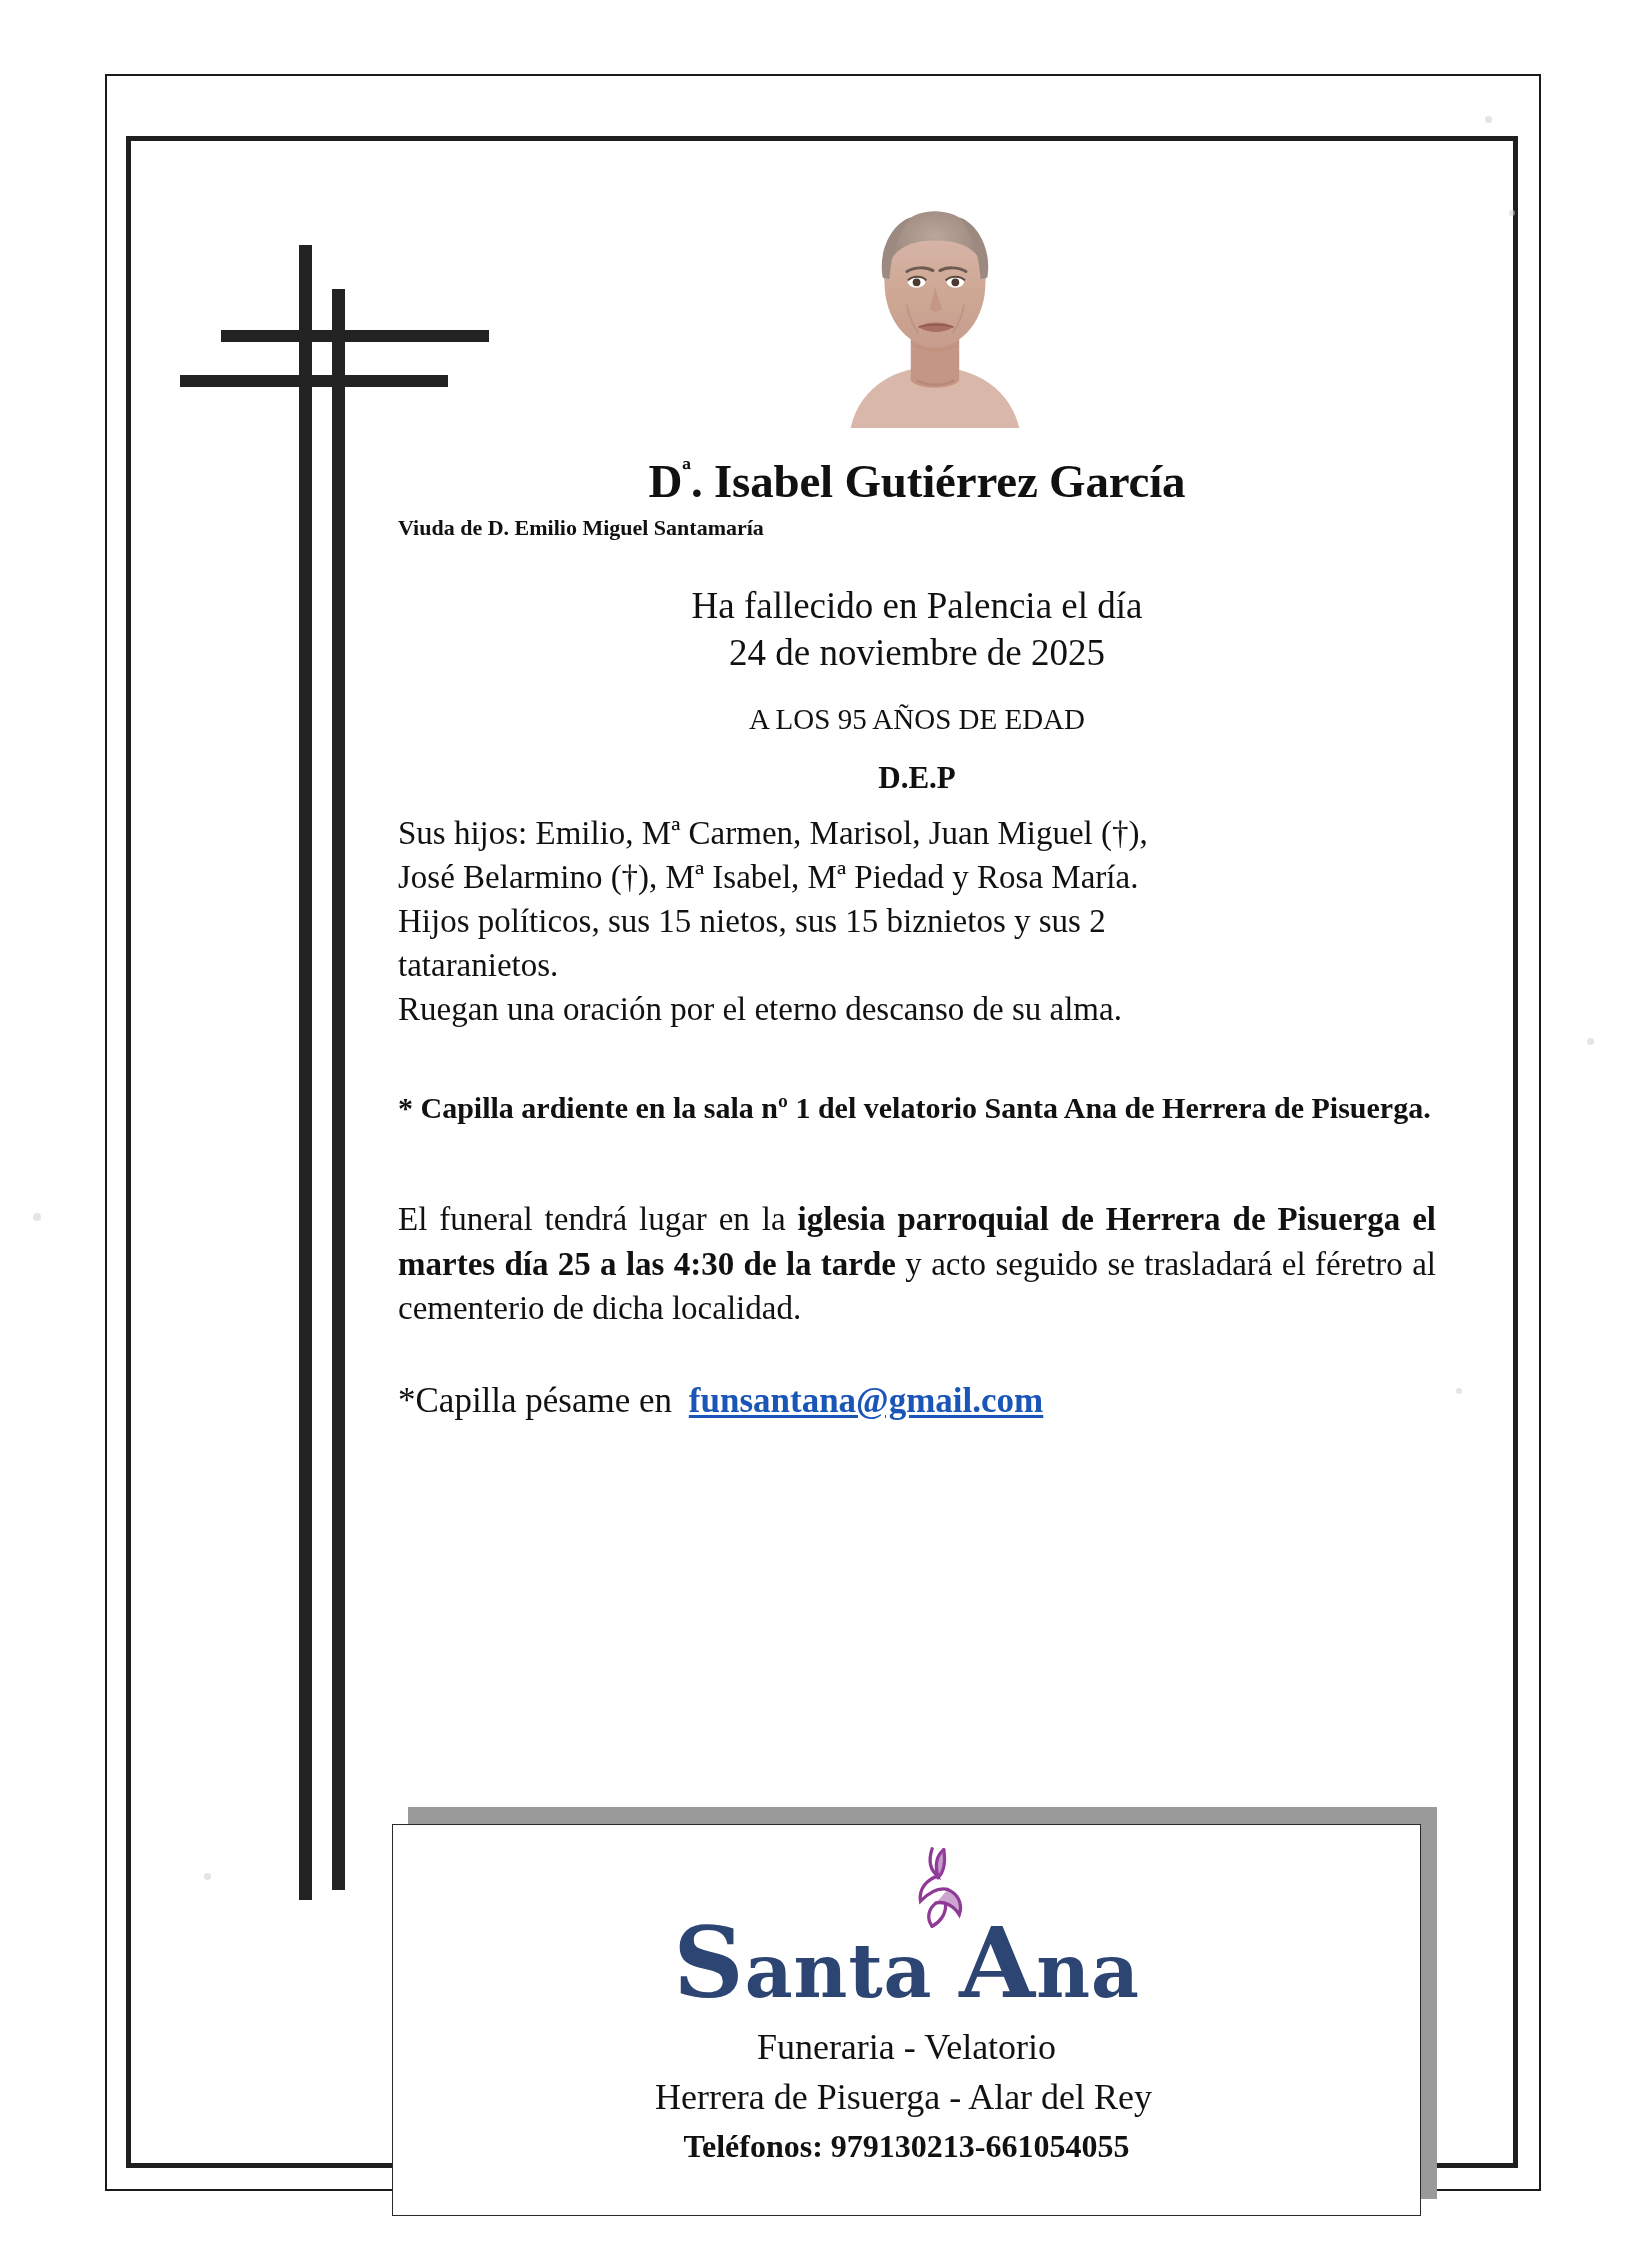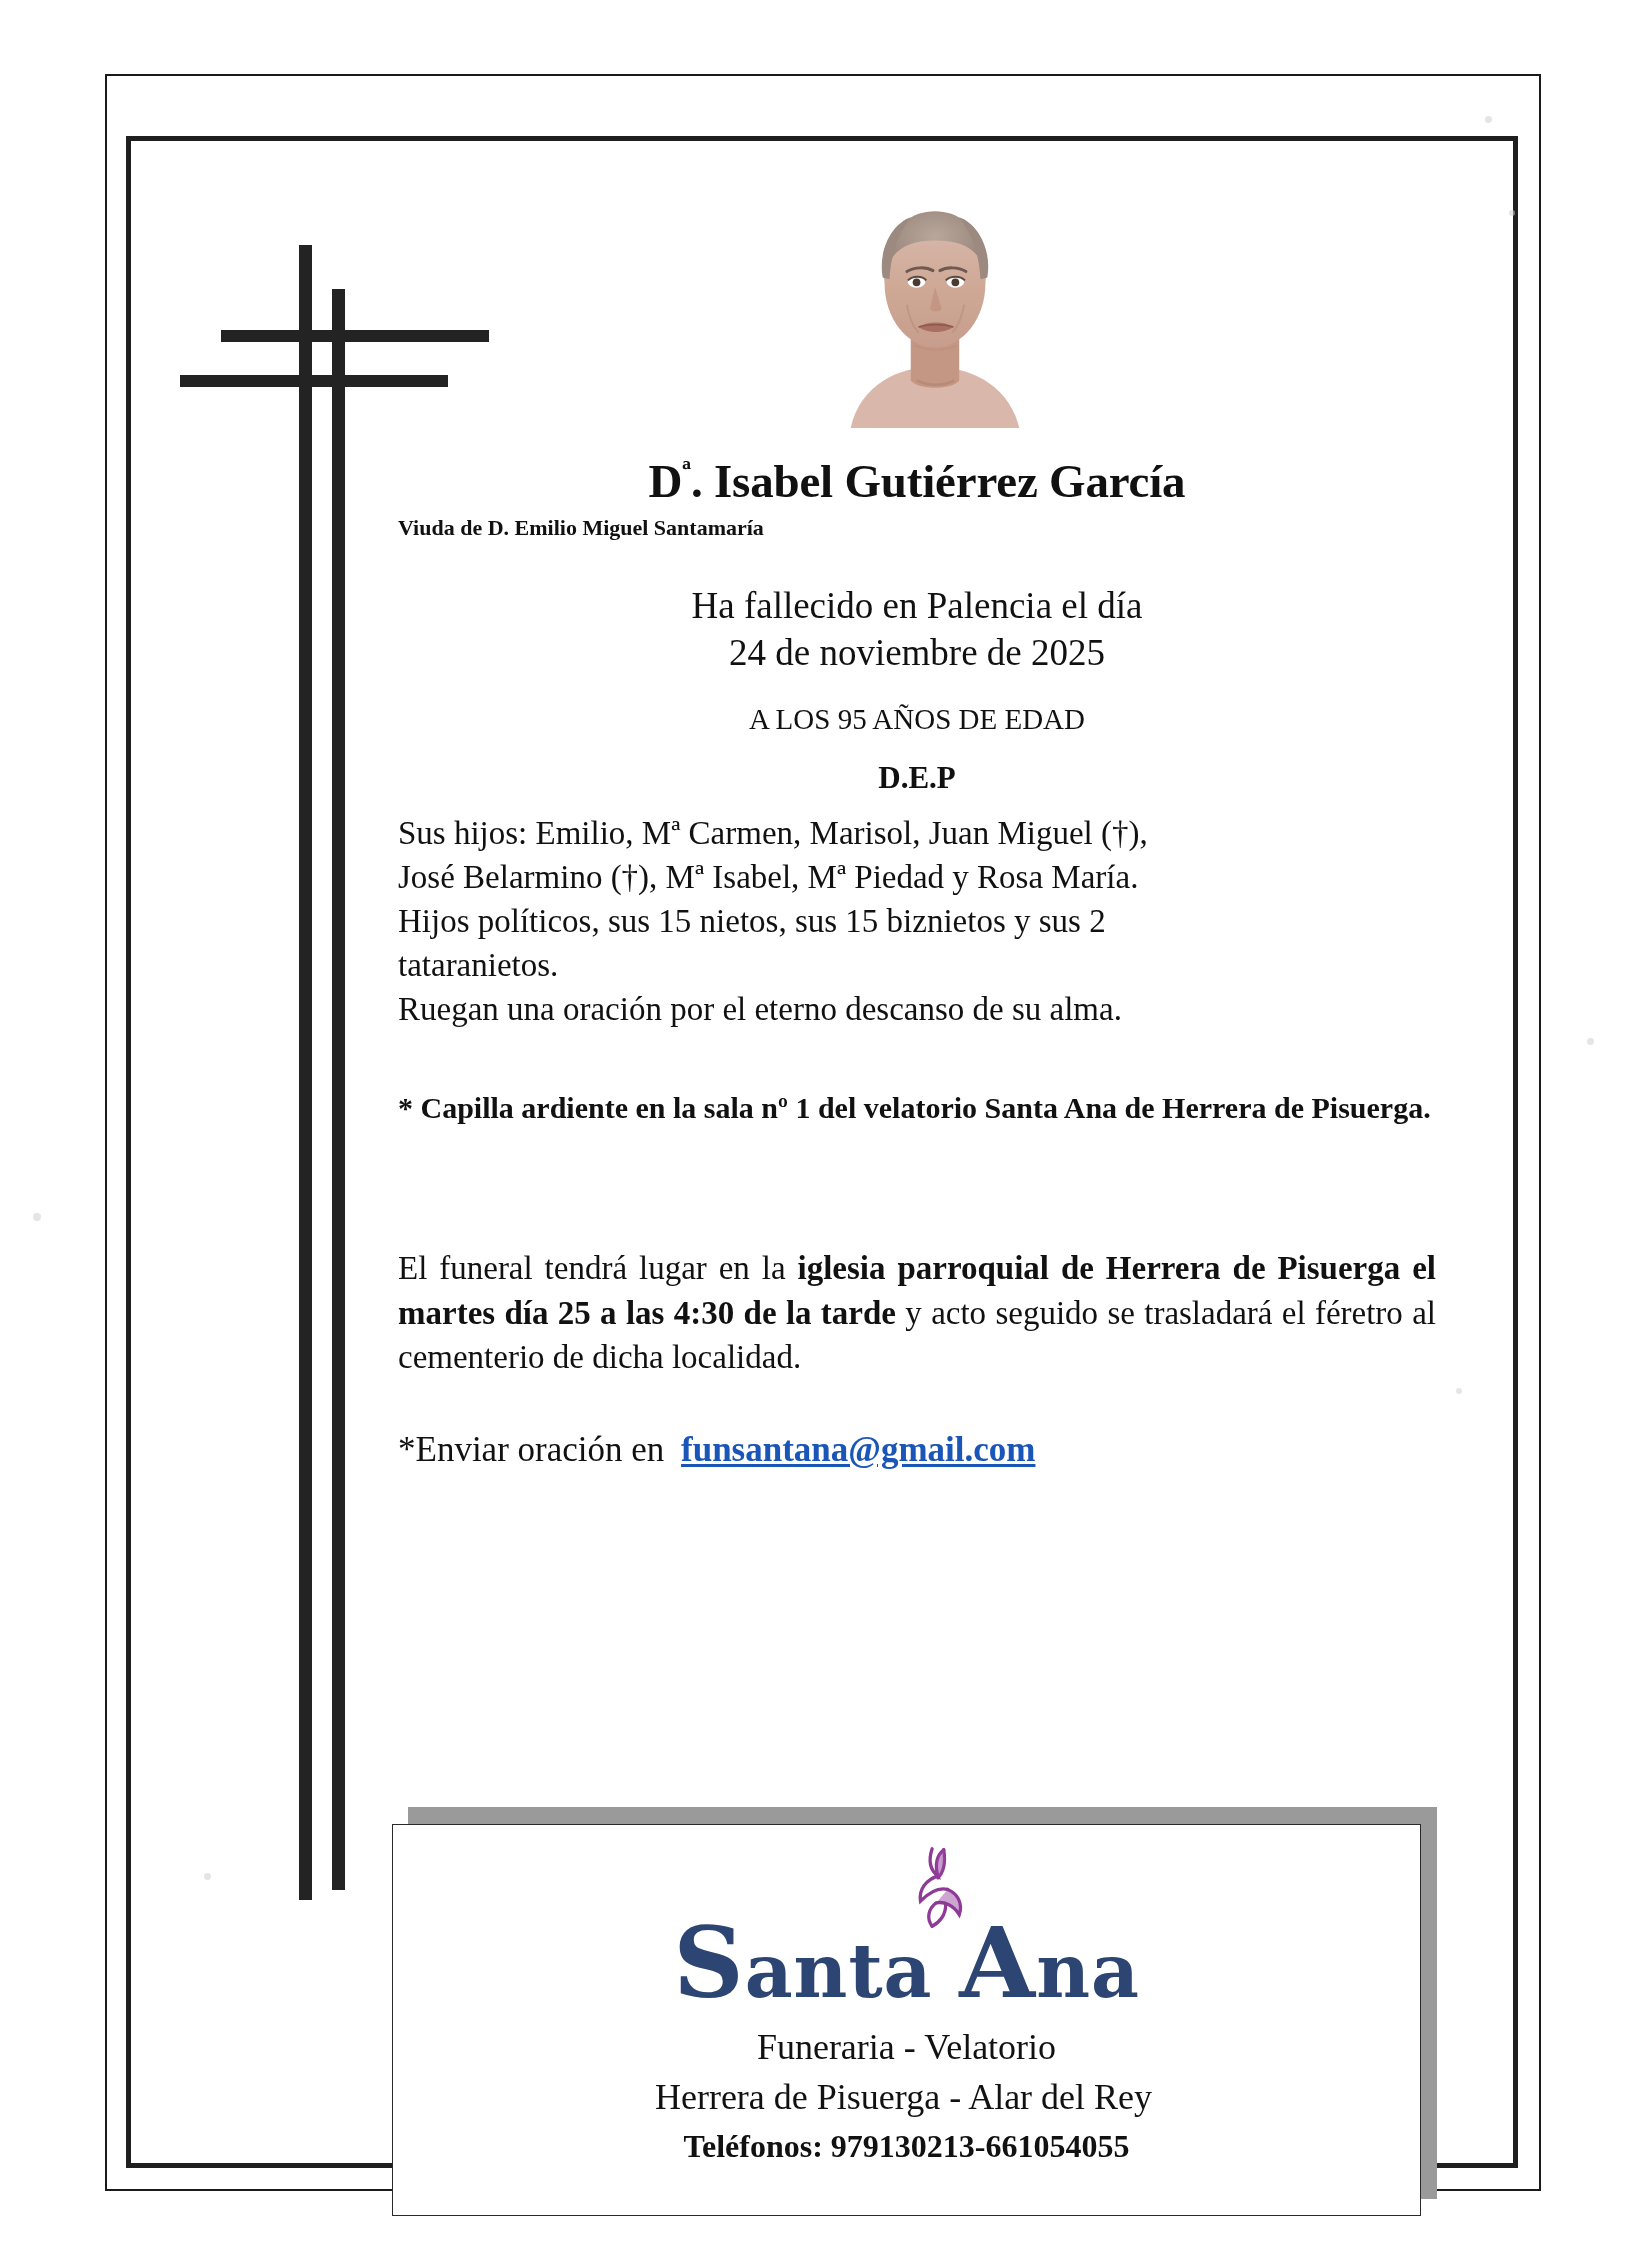--- a/index.html
+++ b/index.html
@@ -132,21 +132,21 @@
     font-weight: bold;
     line-height: 1.32;
     margin: 56px 0 0 0;
     text-align: justify;
     text-justify: inter-word;
   }
 
   .funeral {
     font-size: 33px;
     line-height: 1.35;
-    margin: 119px 0 0 0;
+    margin: 70px 0 0 0;
     text-align: justify;
     text-justify: inter-word;
   }
   .funeral b { font-weight: bold; }
 
   .pesame {
     font-size: 35px;
     line-height: 1.3;
     margin: 47px 0 0 0;
     text-align: left;
@@ -308,21 +308,21 @@
     <div class="family">Sus hijos: Emilio, Mª Carmen, Marisol, Juan Miguel (†),
 José Belarmino (†), Mª Isabel, Mª Piedad y Rosa María.
 Hijos políticos, sus 15 nietos, sus 15 biznietos y sus 2
 tataranietos.
 Ruegan una oración por el eterno descanso de su alma.</div>
 
     <div class="capilla">* Capilla ardiente en la sala nº 1 del velatorio Santa Ana de Herrera de Pisuerga.</div>
 
     <div class="funeral"><span>El funeral tendrá lugar en la </span><b>iglesia parroquial de Herrera de Pisuerga el martes día 25 a las 4:30 de la tarde</b><span> y acto seguido se trasladará el féretro al cementerio de dicha localidad.</span></div>
 
-    <div class="pesame"><span>*Enviar oración en </span><a class="mail-link" href="#">funsantana@gmail.com</a></div>
+    <div class="pesame"><span>*Capilla pésame en </span><a class="mail-link" href="#">funsantana@gmail.com</a></div>
 
   </div>
 
   <div class="footer-shadow"></div>
   <div class="footer-card">
 
     <svg class="dove" viewBox="0 0 96 96" aria-hidden="true">
       <g fill="none" stroke="#8e3a96" stroke-width="3.4" stroke-linecap="round">
         <path d="M44 8 C40 20 42 30 50 36 C46 22 50 14 56 9"></path>
         <path d="M56 9 C58 22 56 32 50 38"></path>

